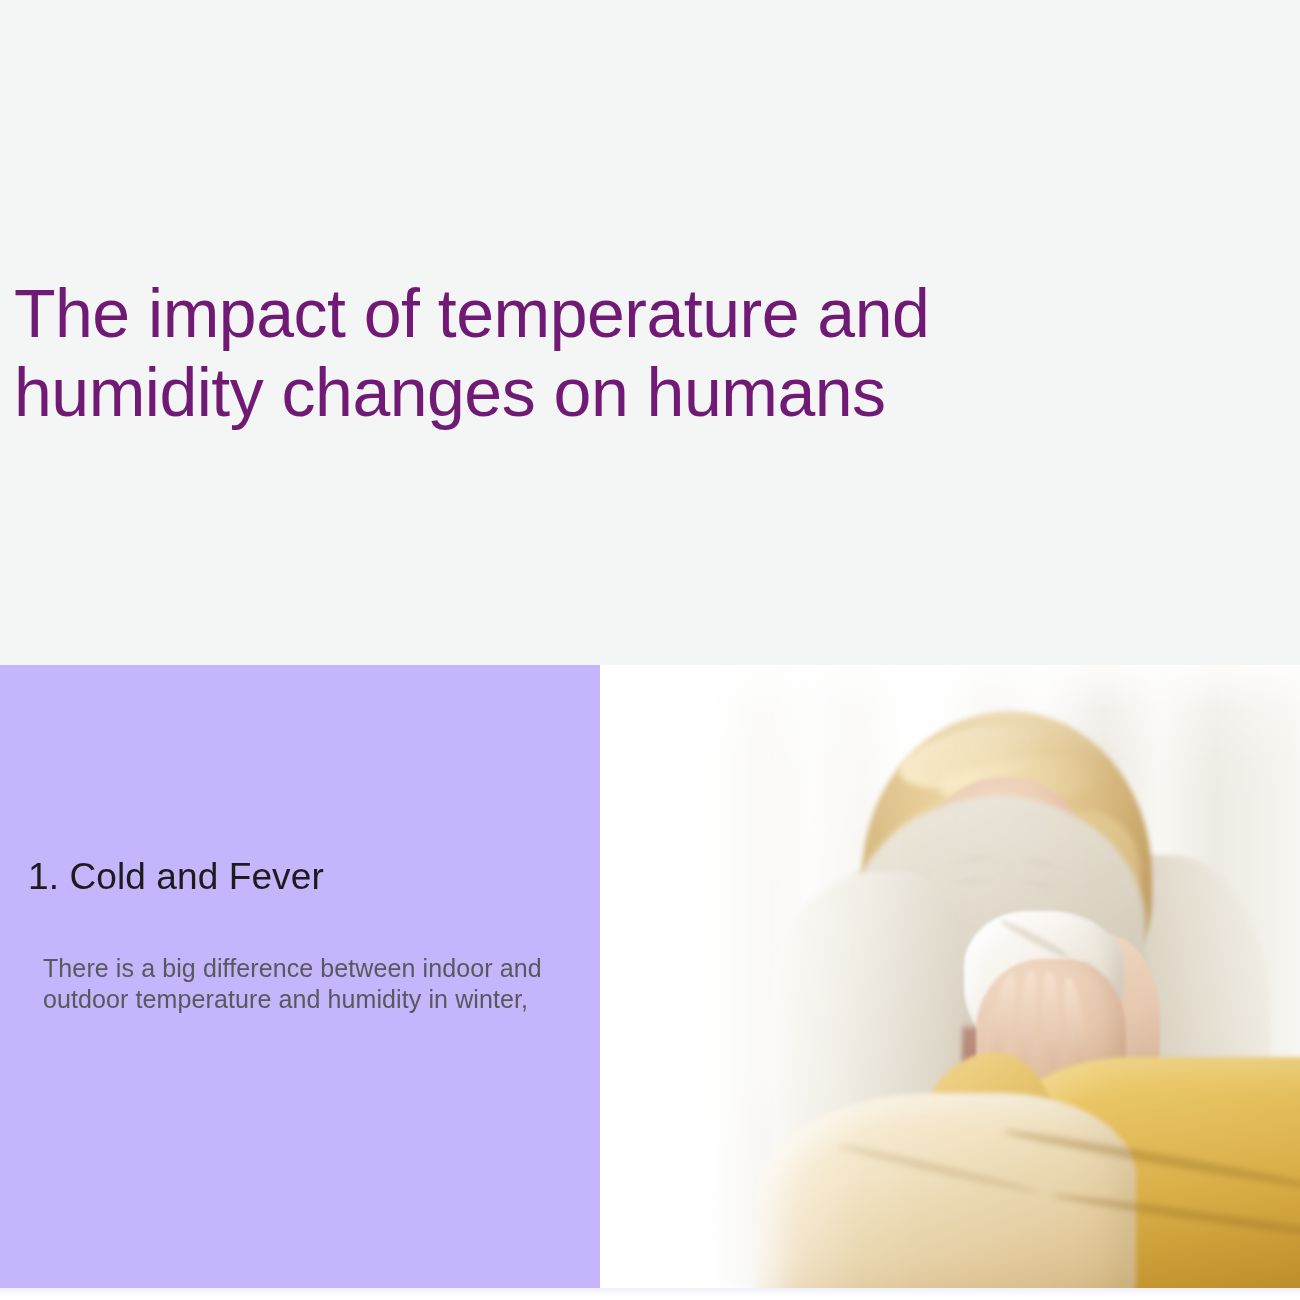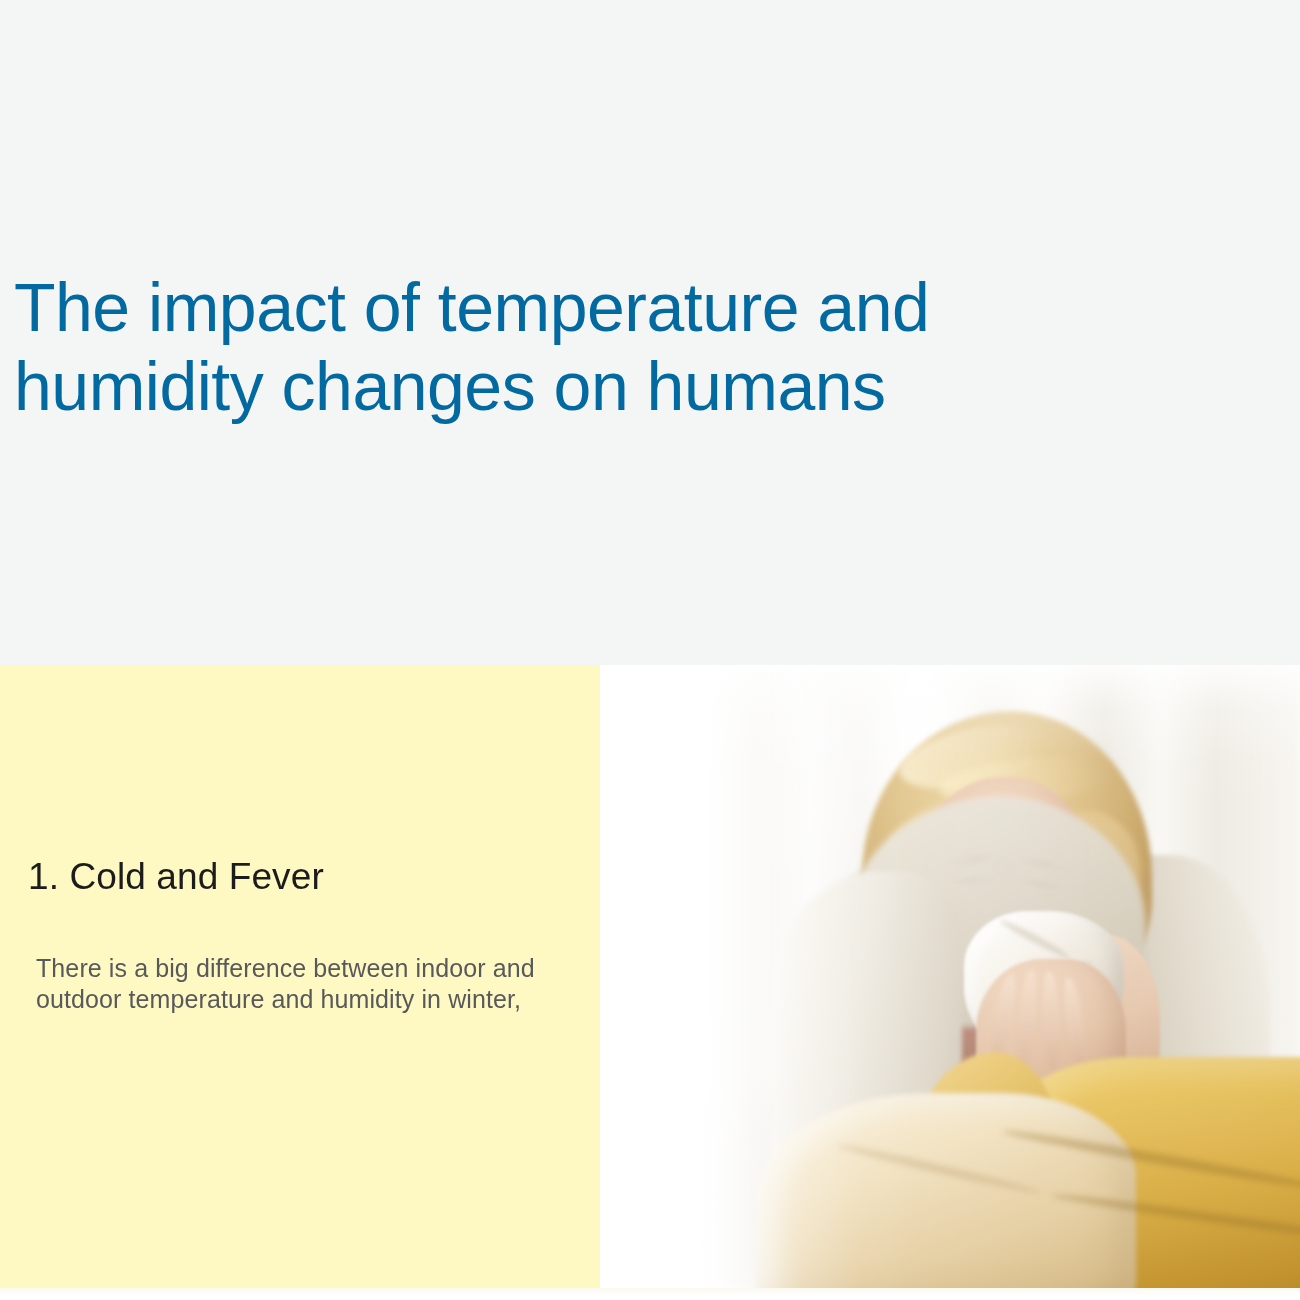--- a/index.html
+++ b/index.html
@@ -28,40 +28,40 @@
     left: 0;
     top: 0;
     width: 1300px;
     height: 665px;
     background: #f4f5f5;
   }
 
   .slide-title {
     position: absolute;
     left: 14px;
-    top: 268px;
+    top: 274px;
     width: 1030px;
     margin: 0;
     font-family: "Liberation Sans", sans-serif;
     font-size: 68px;
     font-weight: 400;
     line-height: 79px;
     letter-spacing: -0.5px;
-    color: #0369a1;
+    color: #701a75;
     white-space: pre-line;
   }
 
   
   .content-panel {
     position: absolute;
     left: 0;
     top: 665px;
     width: 1300px;
     height: 635px;
-    background: #fef9c3;
+    background: #c4b5fd;
     overflow: hidden;
   }
 
   
   .photo {
     position: absolute;
     left: 600px;
     top: 0px;
     width: 700px;
     height: 623px;
@@ -479,21 +479,21 @@
     font-family: "Liberation Sans", sans-serif;
     font-size: 37px;
     font-weight: 400;
     line-height: 44px;
     color: #1c1c1c;
     letter-spacing: 0.1px;
   }
 
   .para {
     position: absolute;
-    left: 36px;
+    left: 43px;
     margin: 0;
     font-family: "Liberation Sans", sans-serif;
     font-size: 25px;
     font-weight: 400;
     line-height: 31px;
     color: #58595b;
     letter-spacing: 0.1px;
   }
   .para-1 { top: 288px; width: 580px; }
   .para-2 { top: 393px; width: 640px; }

